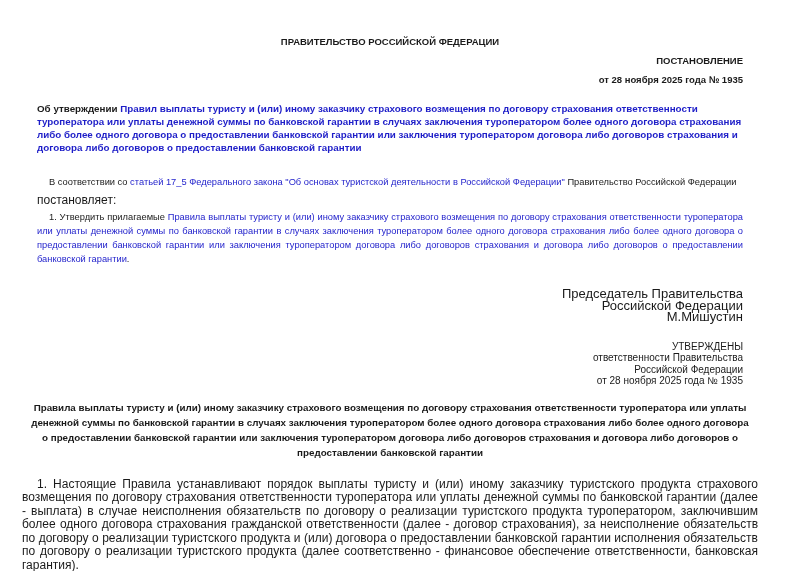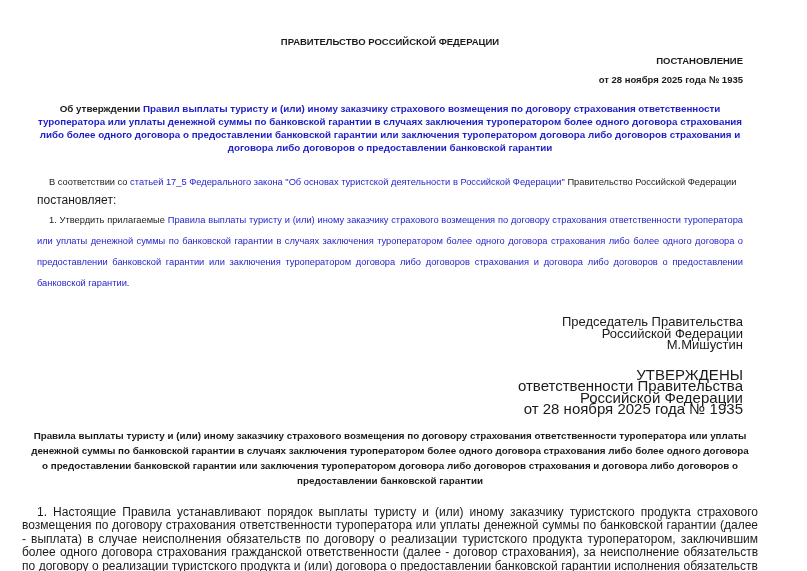--- a/index.html
+++ b/index.html
@@ -17,21 +17,20 @@
   .hdr {
     margin: 0;
     text-align: center;
     font-weight: bold;
     font-size: 9.5px;
     line-height: 11px;
   }
   .hdr2, .hdr3 { margin-top: 8px; text-align: right; }
   .doc-title {
     margin: 17px 0 0 0;
-    text-align: center;
     font-weight: bold;
     font-size: 9.8px;
     line-height: 13px;
   }
   .link {
     color: #2424cc;
     text-decoration: none;
     cursor: pointer;
   }
   .doc-title .link { color: #1e1ec8; }
@@ -42,40 +41,40 @@
     text-indent: 12px;
   }
   .resolves {
     margin: 6px 0 0 0;
     font-size: 12px;
     line-height: 12px;
   }
   .item1 {
     margin: 4px 0 0 0;
     font-size: 9.3px;
-    line-height: 21px;
+    line-height: 14px;
     text-indent: 12px;
     text-align: justify;
   }
   .item2 {
     margin: 6px 0 0 0;
     font-size: 9.3px;
     line-height: 12px;
     text-indent: 12px;
   }
   .signature {
     margin-top: 22px;
     text-align: right;
     font-size: 13px;
     line-height: 11.5px;
   }
   .approved {
     margin-top: 18px;
     text-align: right;
-    font-size: 15px;
+    font-size: 10px;
     line-height: 11.5px;
   }
   .rules-title {
     margin: 13px 30px 0 30px;
     text-align: center;
     font-weight: bold;
     font-size: 9.8px;
     line-height: 15px;
   }
   .rules-body { padding: 0 18px; }

